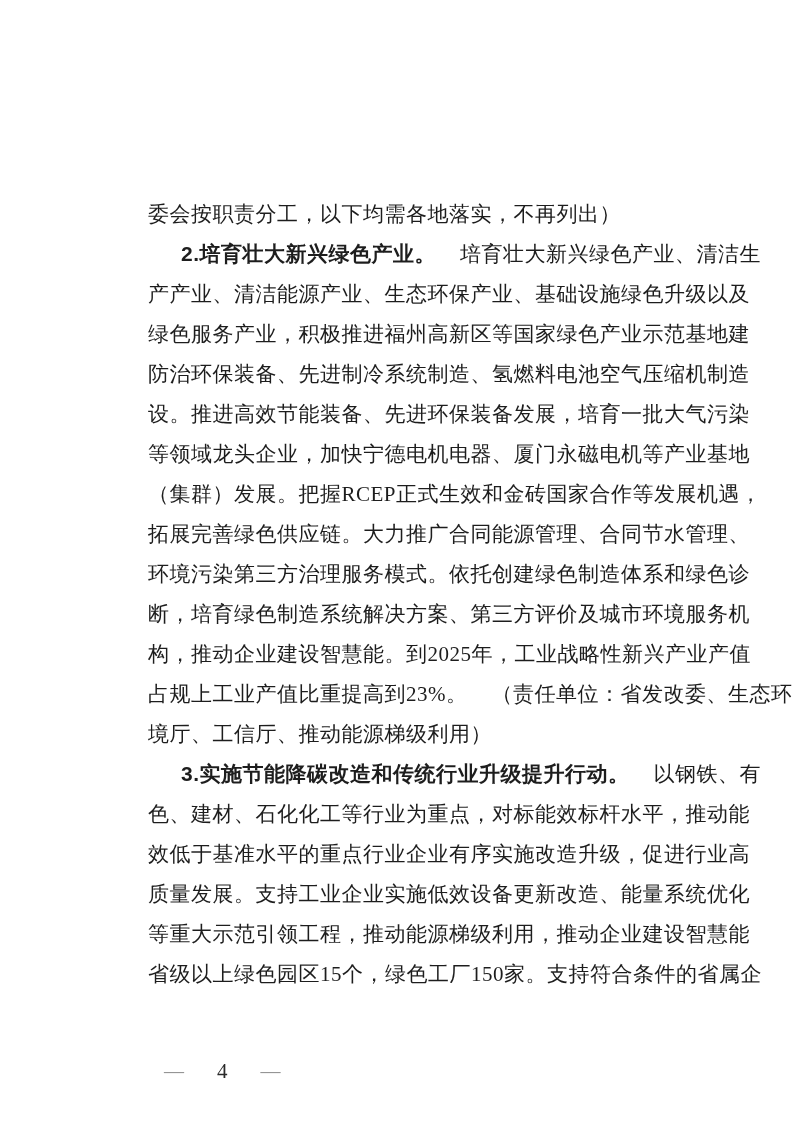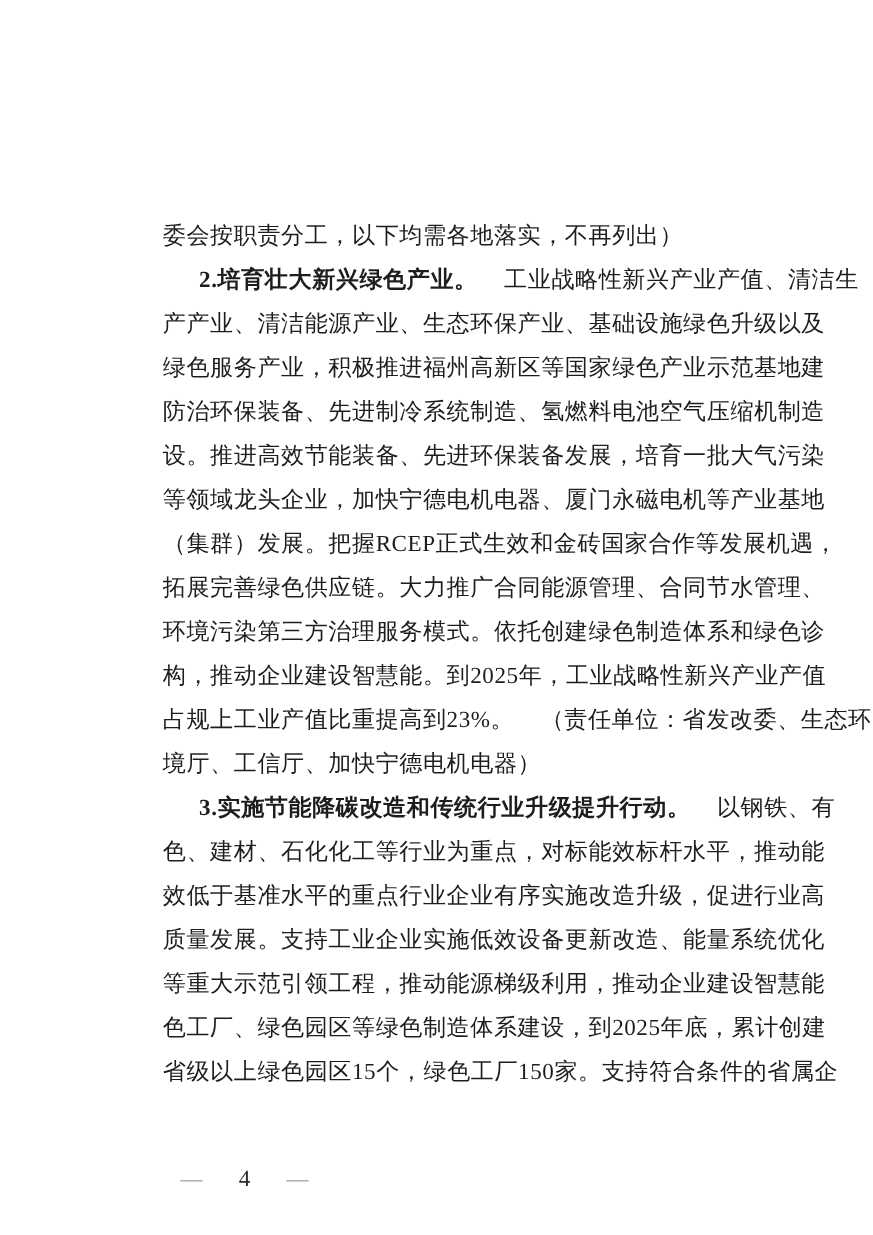--- a/index.html
+++ b/index.html
@@ -37,21 +37,21 @@
   }
   .line.indent {
     padding-left: 45px;
   }
 
   .seg-normal {
     font-family: "Liberation Serif", serif;
     font-weight: 400;
   }
   .seg-bold {
-    font-family: Liberation Serif, serif;
+    font-family: Liberation Sans, sans-serif;
     font-weight: 700;
   }
   .seg-kaiti {
     font-family: "Liberation Serif", serif;
     font-weight: 400;
     margin-top: 31px;
   }
 
   .page-footer {
     position: absolute;
@@ -73,38 +73,38 @@
     font-size: 21px;
   }
 </style>
 </head>
 <body>
 
 <div class="page">
 
   <div class="document-body">
       <div class="line"><span class="seg-normal">委会按职责分工，以下均需各地落实，不再列出）</span></div>
-      <div class="line indent justify"><span class="seg-bold">2.培育壮大新兴绿色产业。</span><span class="seg-normal">工业战略性新兴产业产值、清洁生</span></div>
+      <div class="line indent justify"><span class="seg-bold">2.培育壮大新兴绿色产业。</span><span class="seg-normal">培育壮大新兴绿色产业、清洁生</span></div>
       <div class="line justify"><span class="seg-normal">产产业、清洁能源产业、生态环保产业、基础设施绿色升级以及</span></div>
       <div class="line justify"><span class="seg-normal">绿色服务产业，积极推进福州高新区等国家绿色产业示范基地建</span></div>
       <div class="line justify"><span class="seg-normal">防治环保装备、先进制冷系统制造、氢燃料电池空气压缩机制造</span></div>
       <div class="line justify"><span class="seg-normal">设。推进高效节能装备、先进环保装备发展，培育一批大气污染</span></div>
       <div class="line justify"><span class="seg-normal">等领域龙头企业，加快宁德电机电器、厦门永磁电机等产业基地</span></div>
       <div class="line justify"><span class="seg-normal">（集群）发展。把握RCEP正式生效和金砖国家合作等发展机遇，</span></div>
       <div class="line justify"><span class="seg-normal">拓展完善绿色供应链。大力推广合同能源管理、合同节水管理、</span></div>
       <div class="line justify"><span class="seg-normal">环境污染第三方治理服务模式。依托创建绿色制造体系和绿色诊</span></div>
+      <div class="line justify"><span class="seg-normal">断，培育绿色制造系统解决方案、第三方评价及城市环境服务机</span></div>
       <div class="line justify"><span class="seg-normal">构，推动企业建设智慧能。到2025年，工业战略性新兴产业产值</span></div>
       <div class="line justify"><span class="seg-normal">占规上工业产值比重提高到23%。</span><span class="seg-kaiti">（责任单位：省发改委、生态环</span></div>
-      <div class="line"><span class="seg-kaiti">境厅、工信厅、加快宁德电机电器）</span></div>
+      <div class="line"><span class="seg-kaiti">境厅、工信厅、推动能源梯级利用）</span></div>
       <div class="line indent justify"><span class="seg-bold">3.实施节能降碳改造和传统行业升级提升行动。</span><span class="seg-normal">以钢铁、有</span></div>
       <div class="line justify"><span class="seg-normal">色、建材、石化化工等行业为重点，对标能效标杆水平，推动能</span></div>
       <div class="line justify"><span class="seg-normal">效低于基准水平的重点行业企业有序实施改造升级，促进行业高</span></div>
       <div class="line justify"><span class="seg-normal">质量发展。支持工业企业实施低效设备更新改造、能量系统优化</span></div>
       <div class="line justify"><span class="seg-normal">等重大示范引领工程，推动能源梯级利用，推动企业建设智慧能</span></div>
-      <div class="line justify"><span class="seg-normal">色工厂、绿色园区等绿色制造体系建设，到2025年底，累计创建</span></div>
       <div class="line justify"><span class="seg-normal">省级以上绿色园区15个，绿色工厂150家。支持符合条件的省属企</span></div>
     </div>
 
   <div class="page-footer">
     <span class="dash">—</span><span class="num">4</span><span class="dash">—</span>
   </div>
 
 </div>
 
 </body></html>

